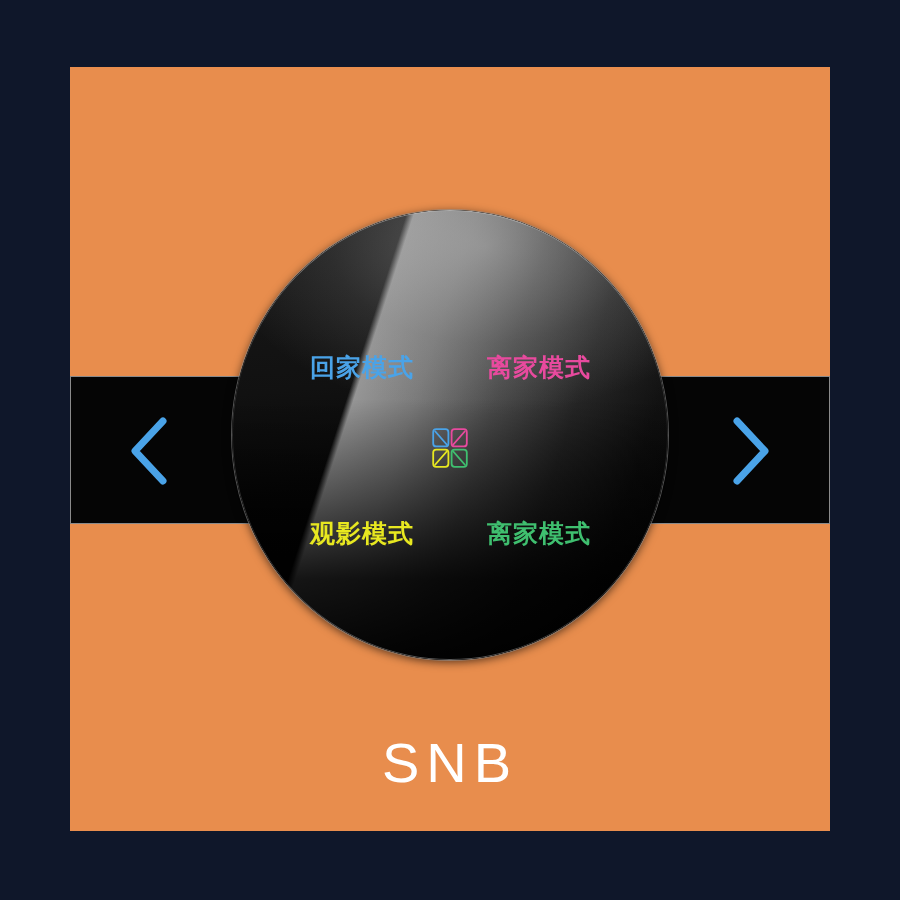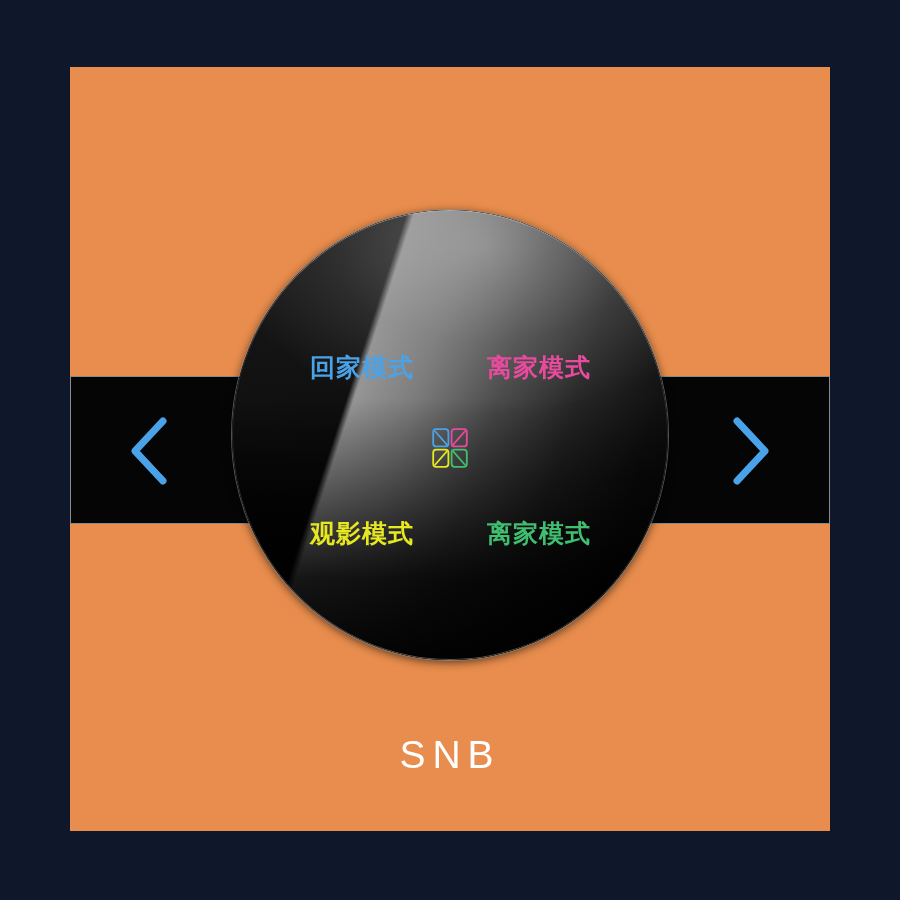--- a/index.html
+++ b/index.html
@@ -171,21 +171,21 @@
   .center-icon svg { display: block; }
 
   
   .brand {
     position: absolute;
     left: 0;
     top: 735px;
     width: 900px;
     text-align: center;
     color: #ffffff;
-    font-size: 39px;
+    font-size: 56px;
     font-weight: 400;
     letter-spacing: 7px;
     line-height: 1;
     font-family: "Liberation Sans", "DejaVu Sans", sans-serif;
   }
 </style>
 </head>
 <body>
 
 <div id="stage">

